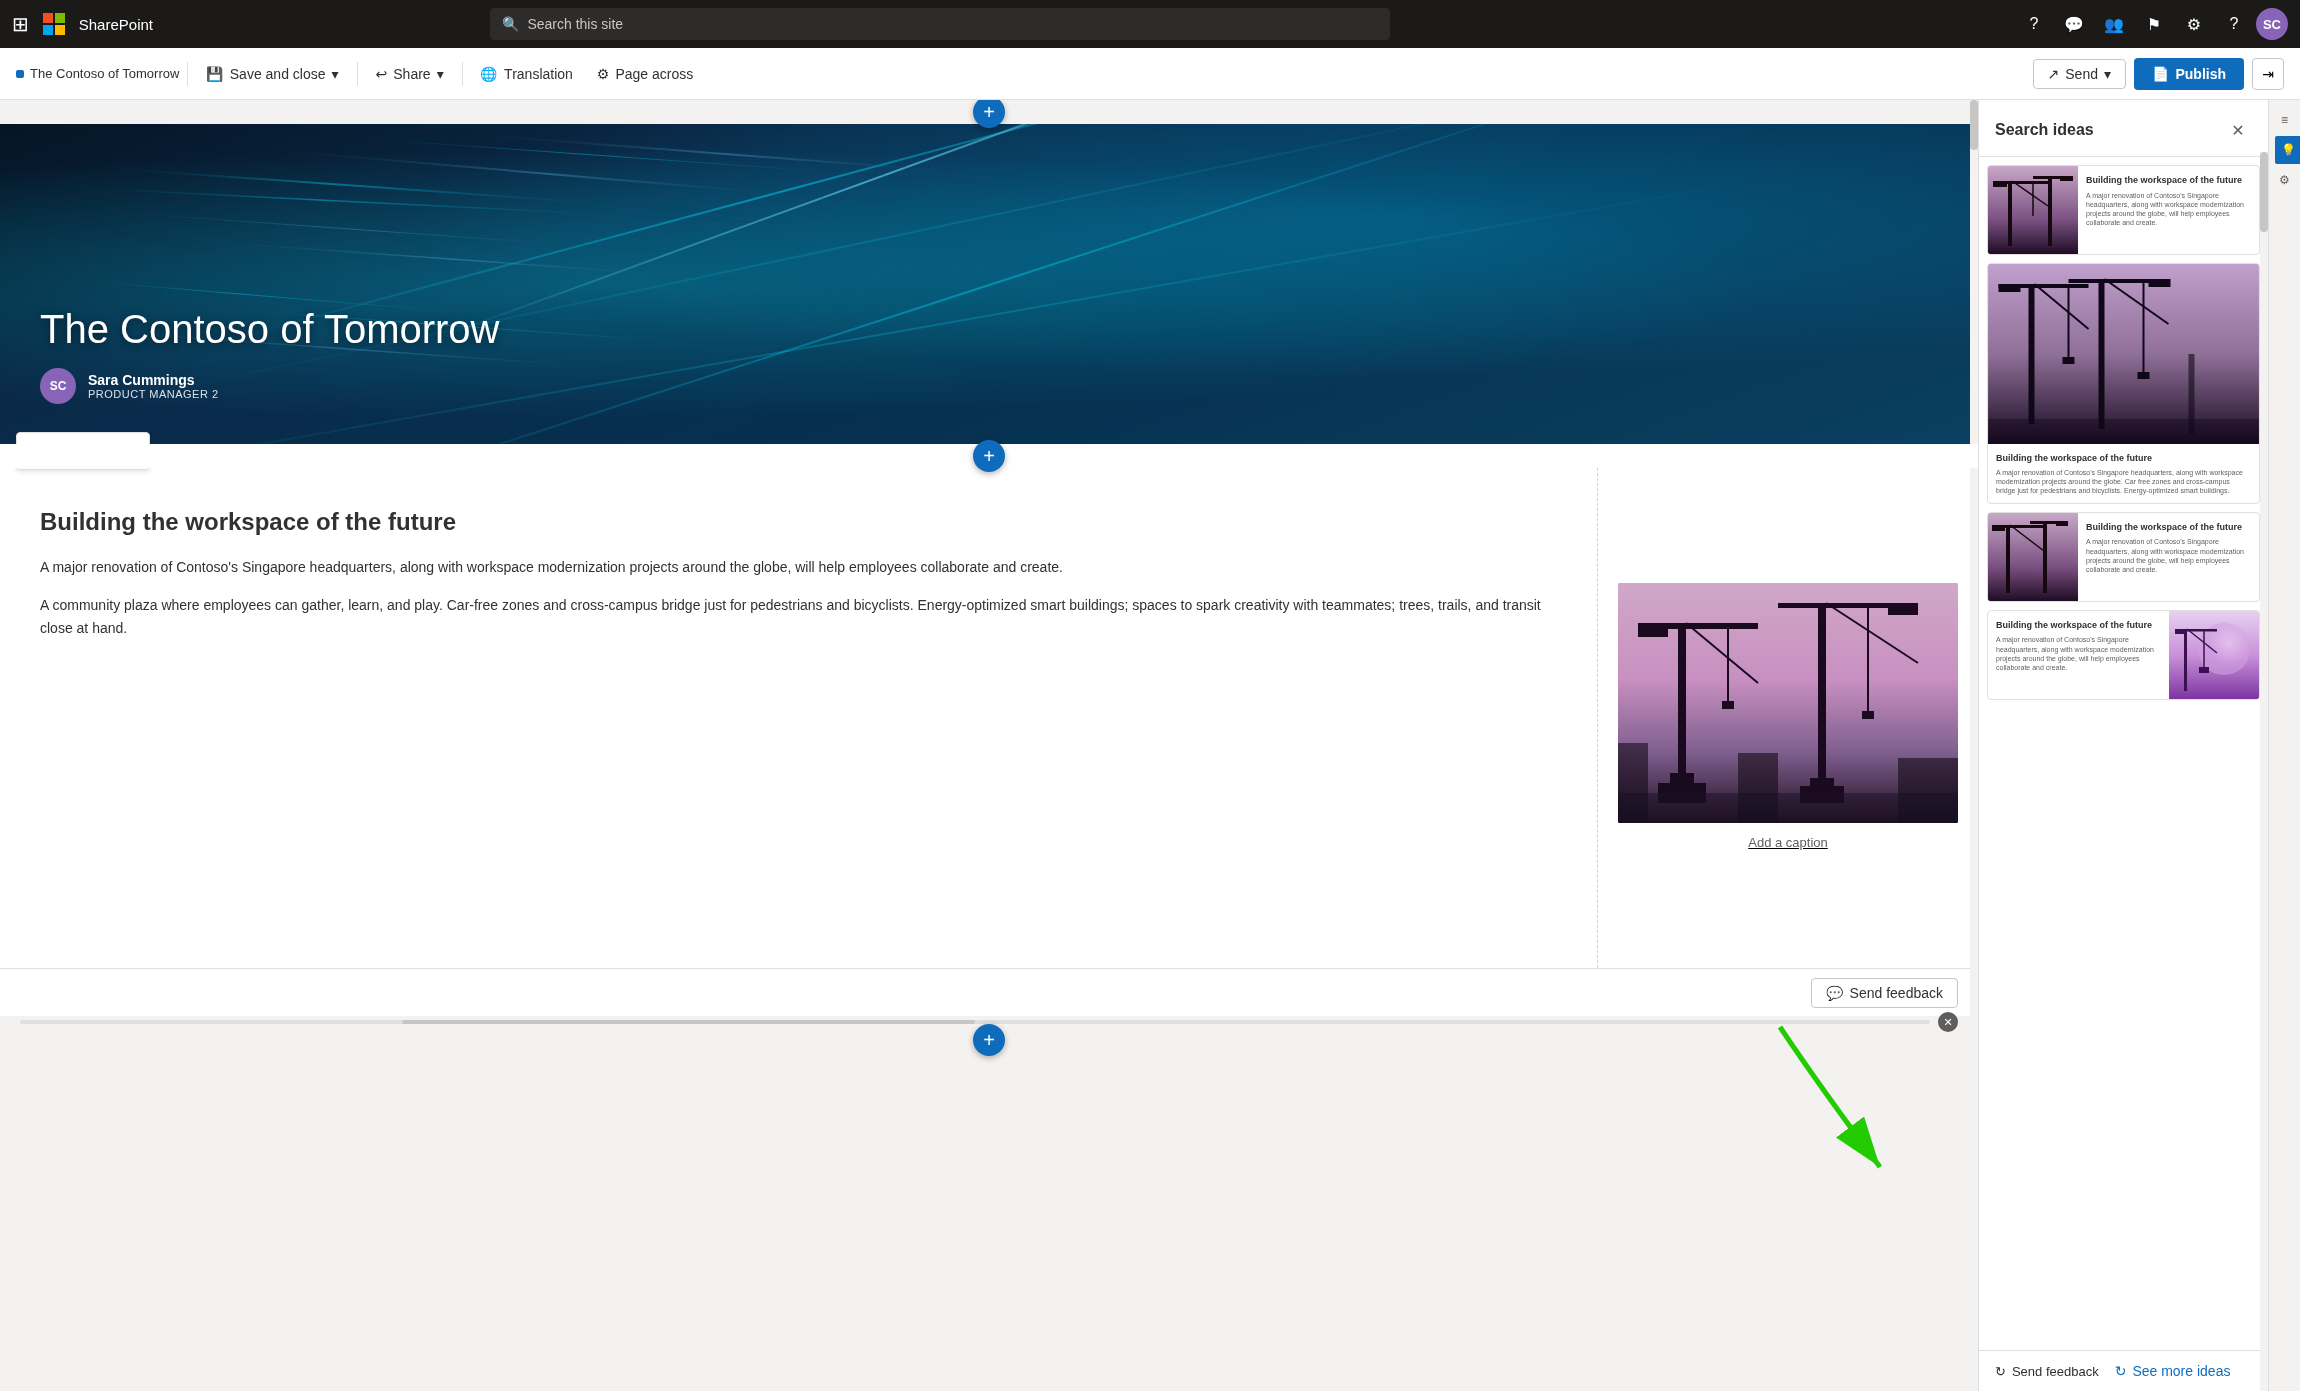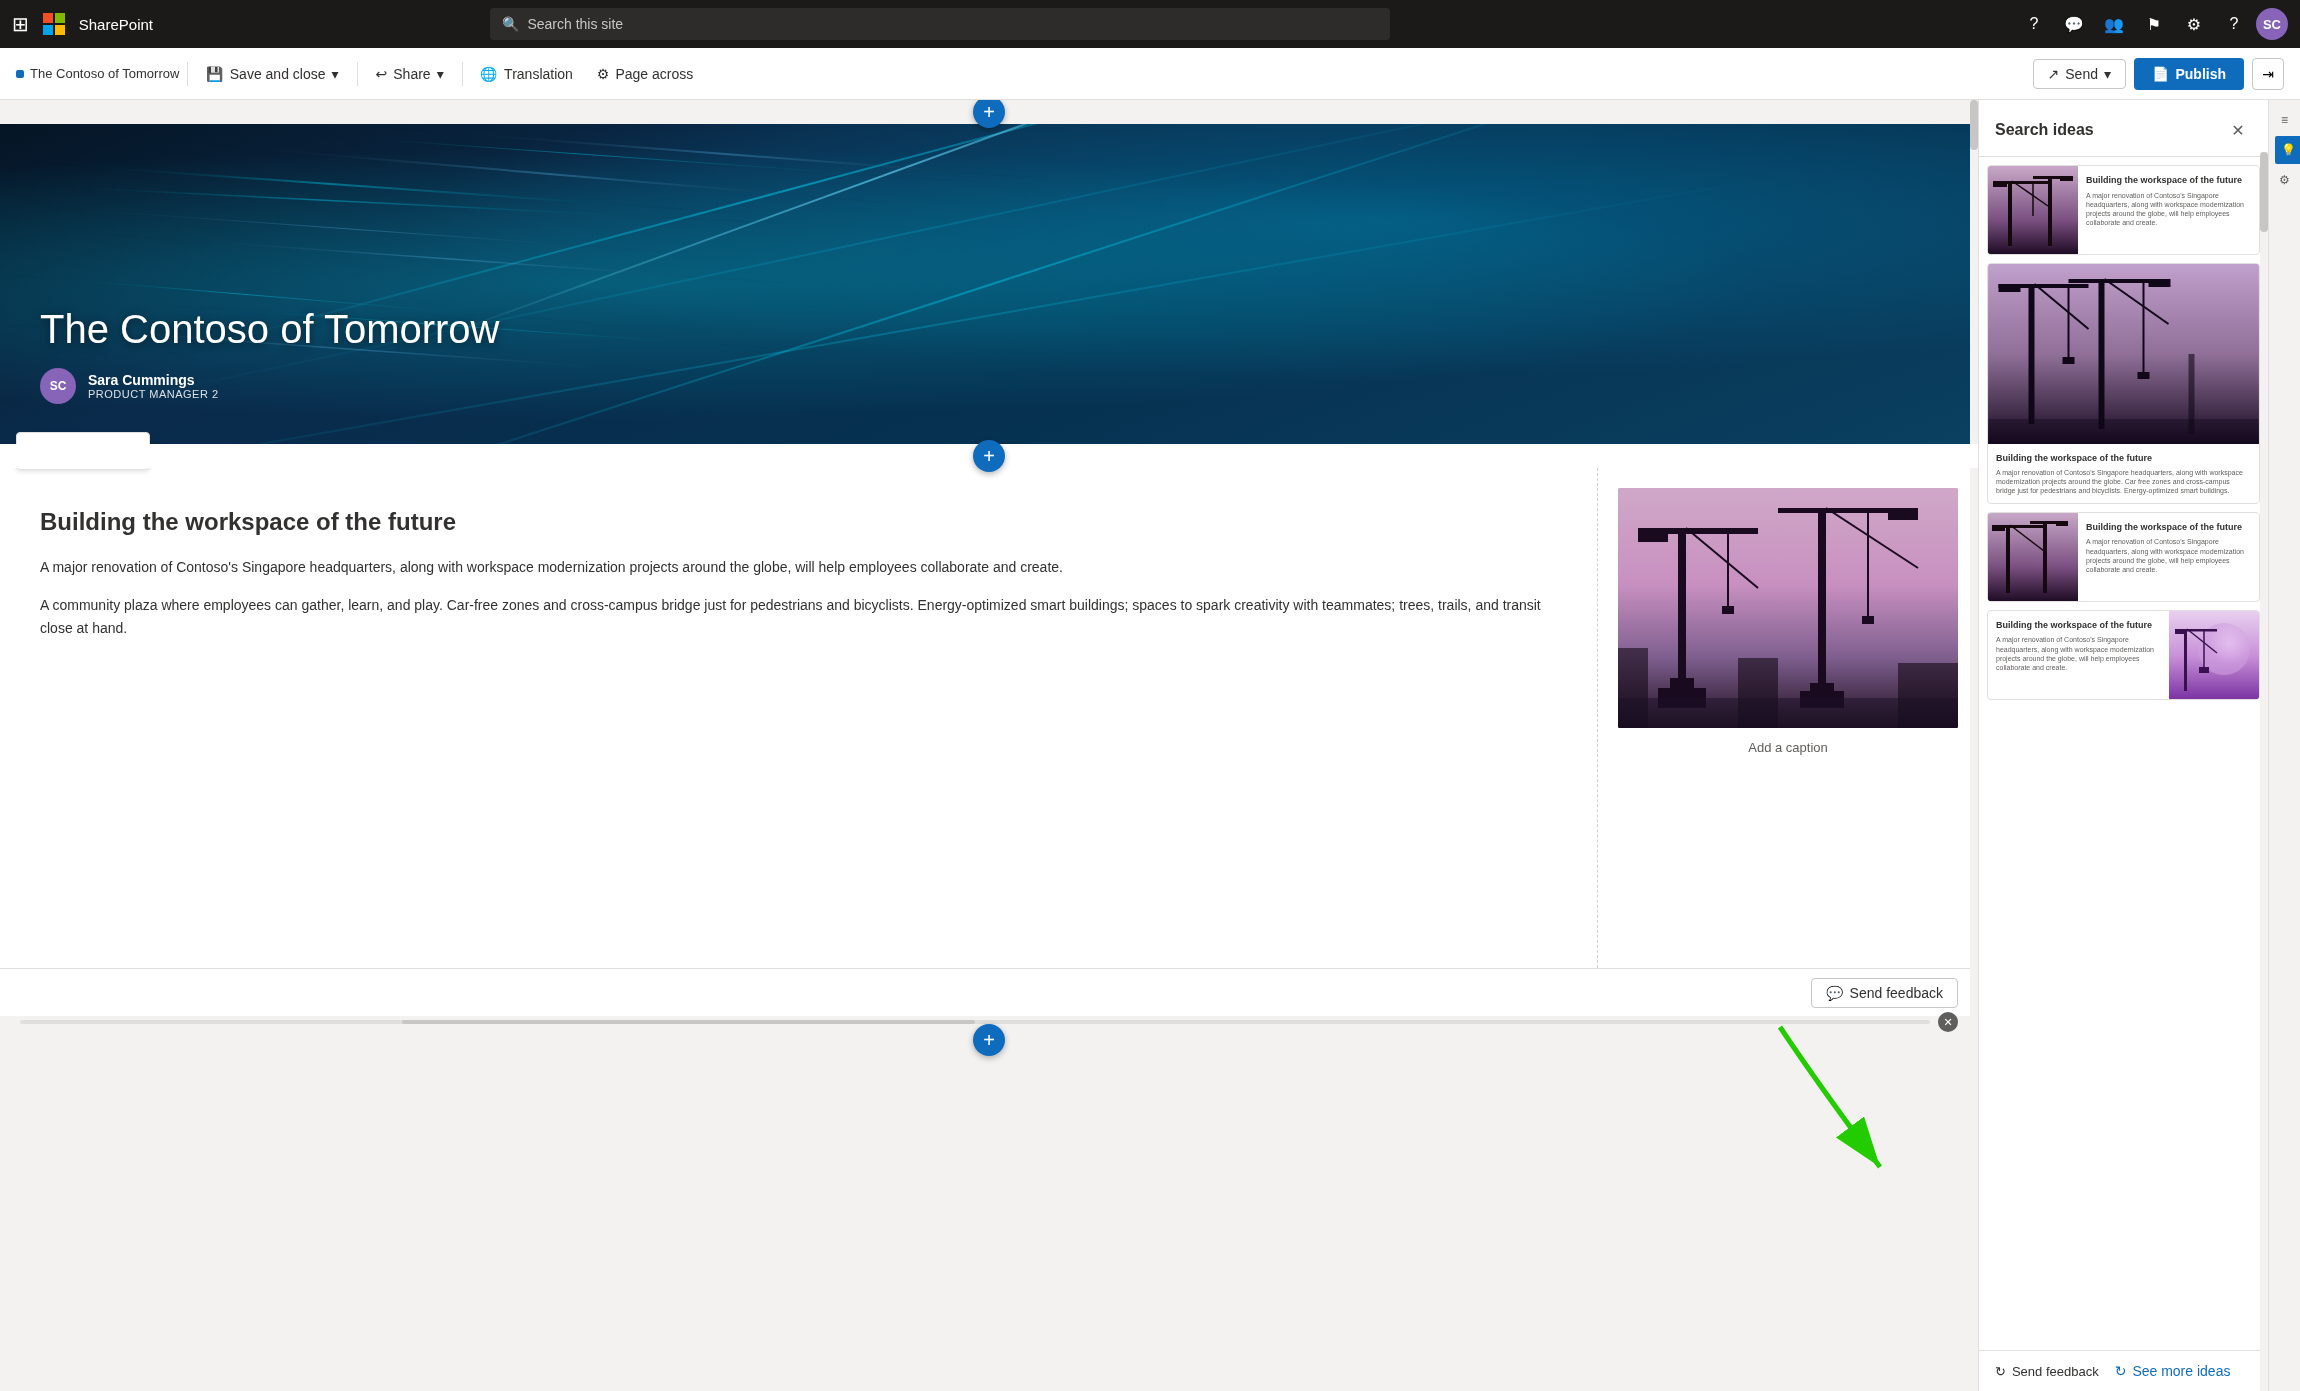--- a/index.html
+++ b/index.html
@@ -195,21 +195,22 @@
       flex: 1;
       padding: 40px 40px 40px 40px;
       border-right: 1px dashed #d2d0ce;
     }
     .col-image {
       width: 380px;
       padding: 20px;
       display: flex;
       flex-direction: column;
       align-items: center;
-      justify-content: flex-start;
+      justify-content: center;
+      text-decoration: underline;
     }
 
     .content-heading {
       font-size: 24px; font-weight: 700; color: #323130; margin-bottom: 20px;
     }
     .content-body {
       font-size: 14px; line-height: 1.6; color: #323130; margin-bottom: 16px;
     }
 
     

